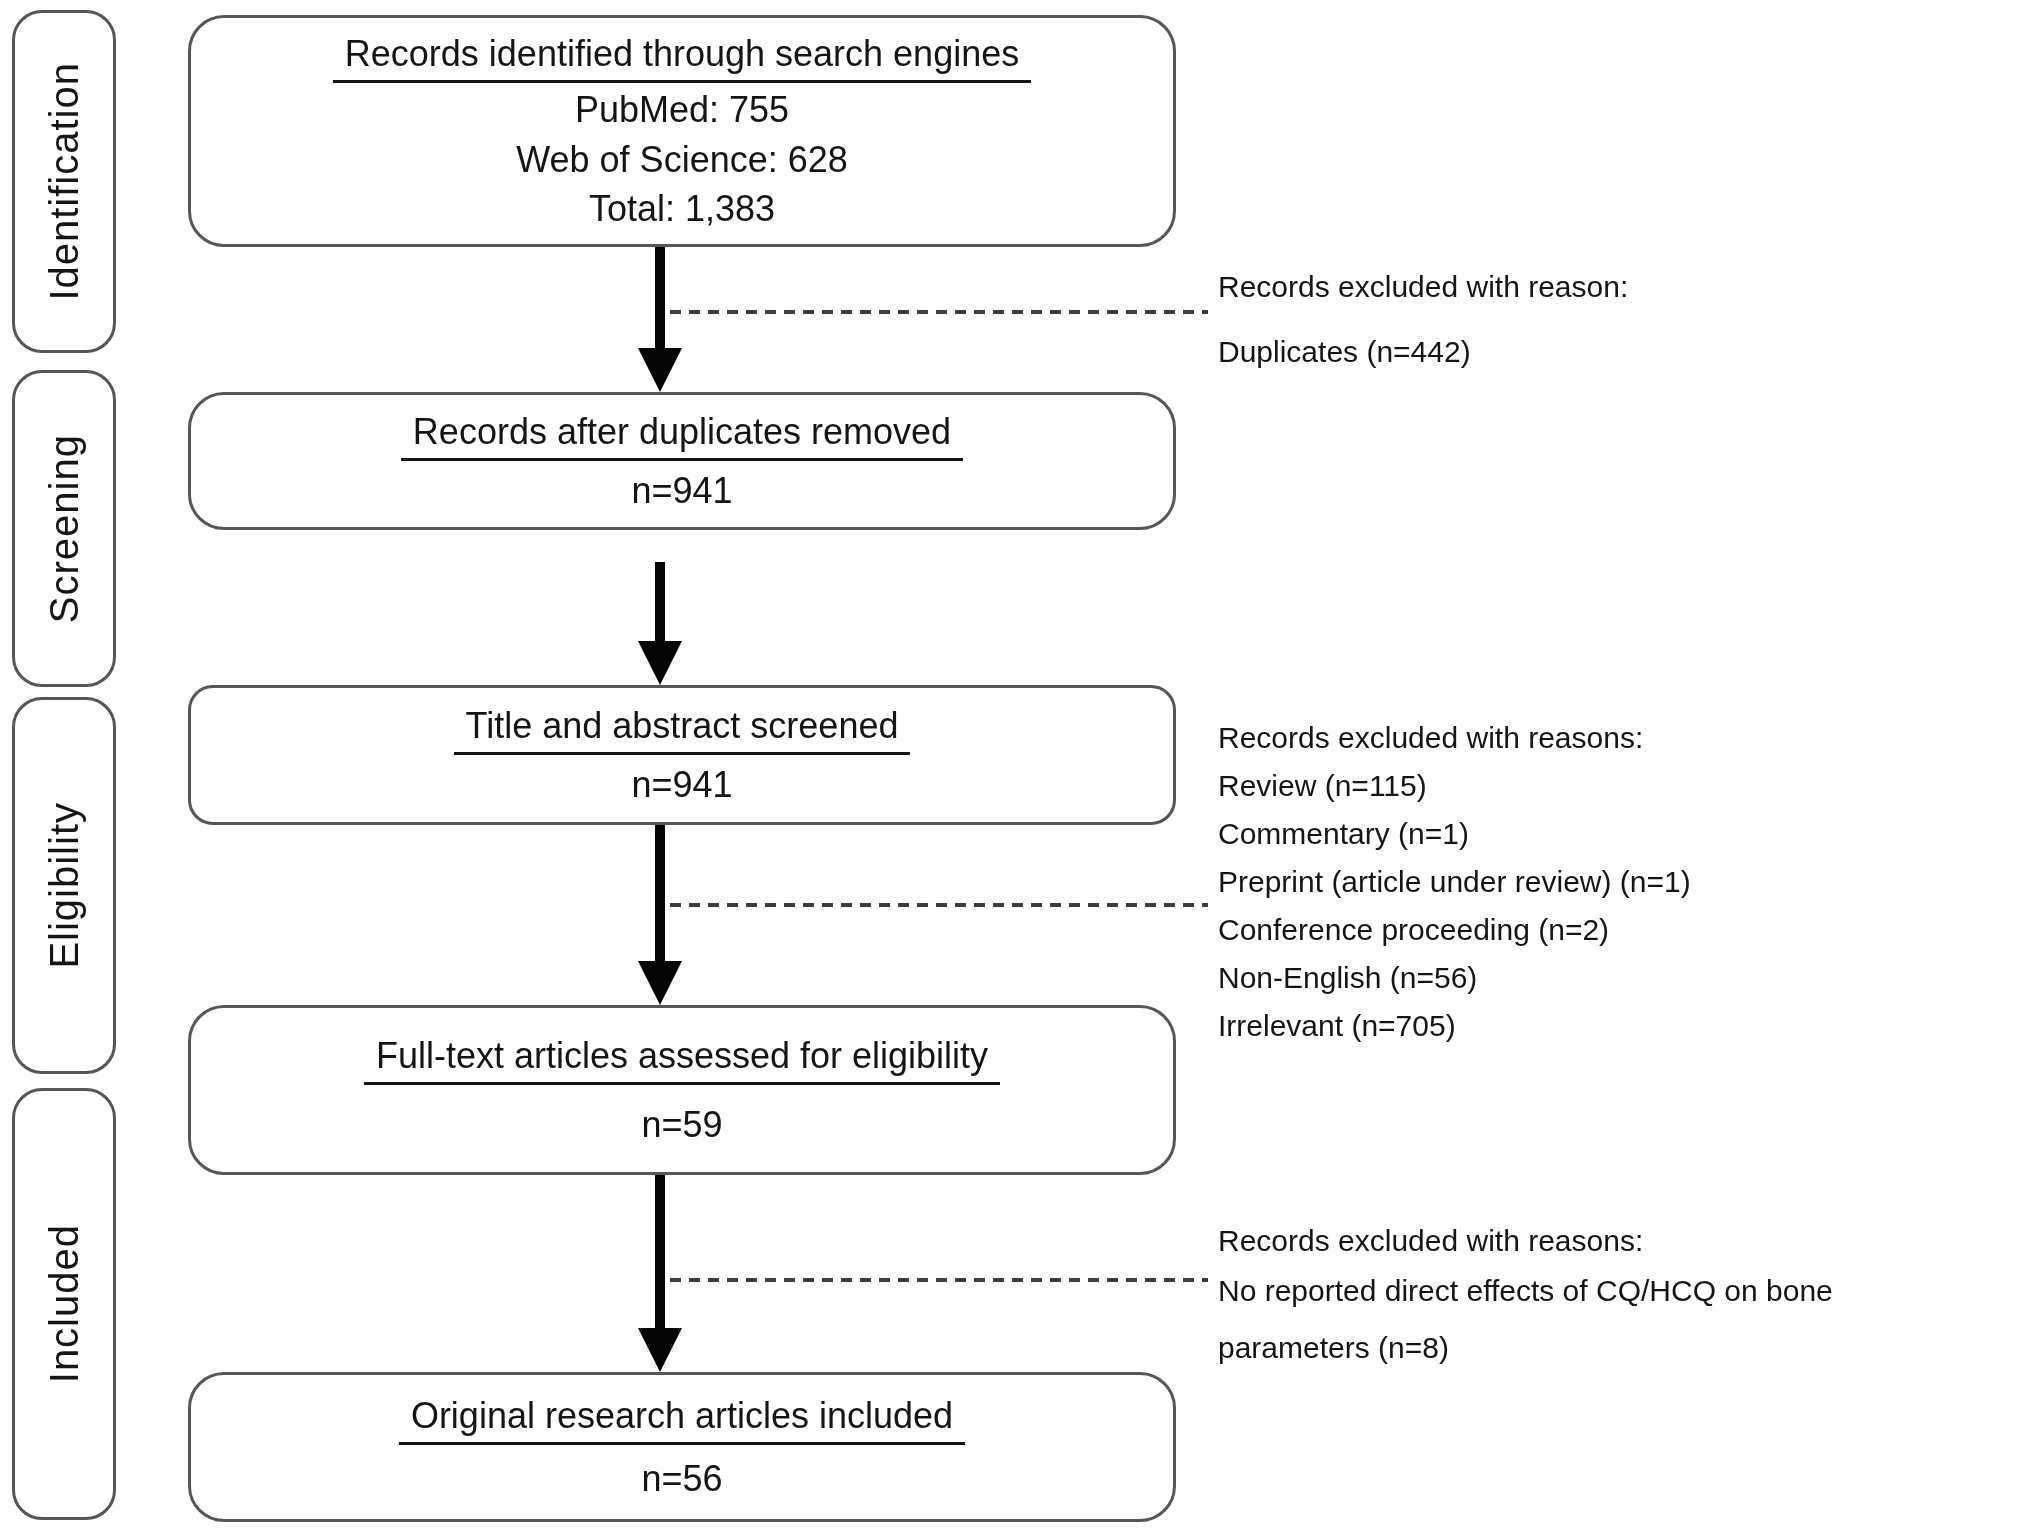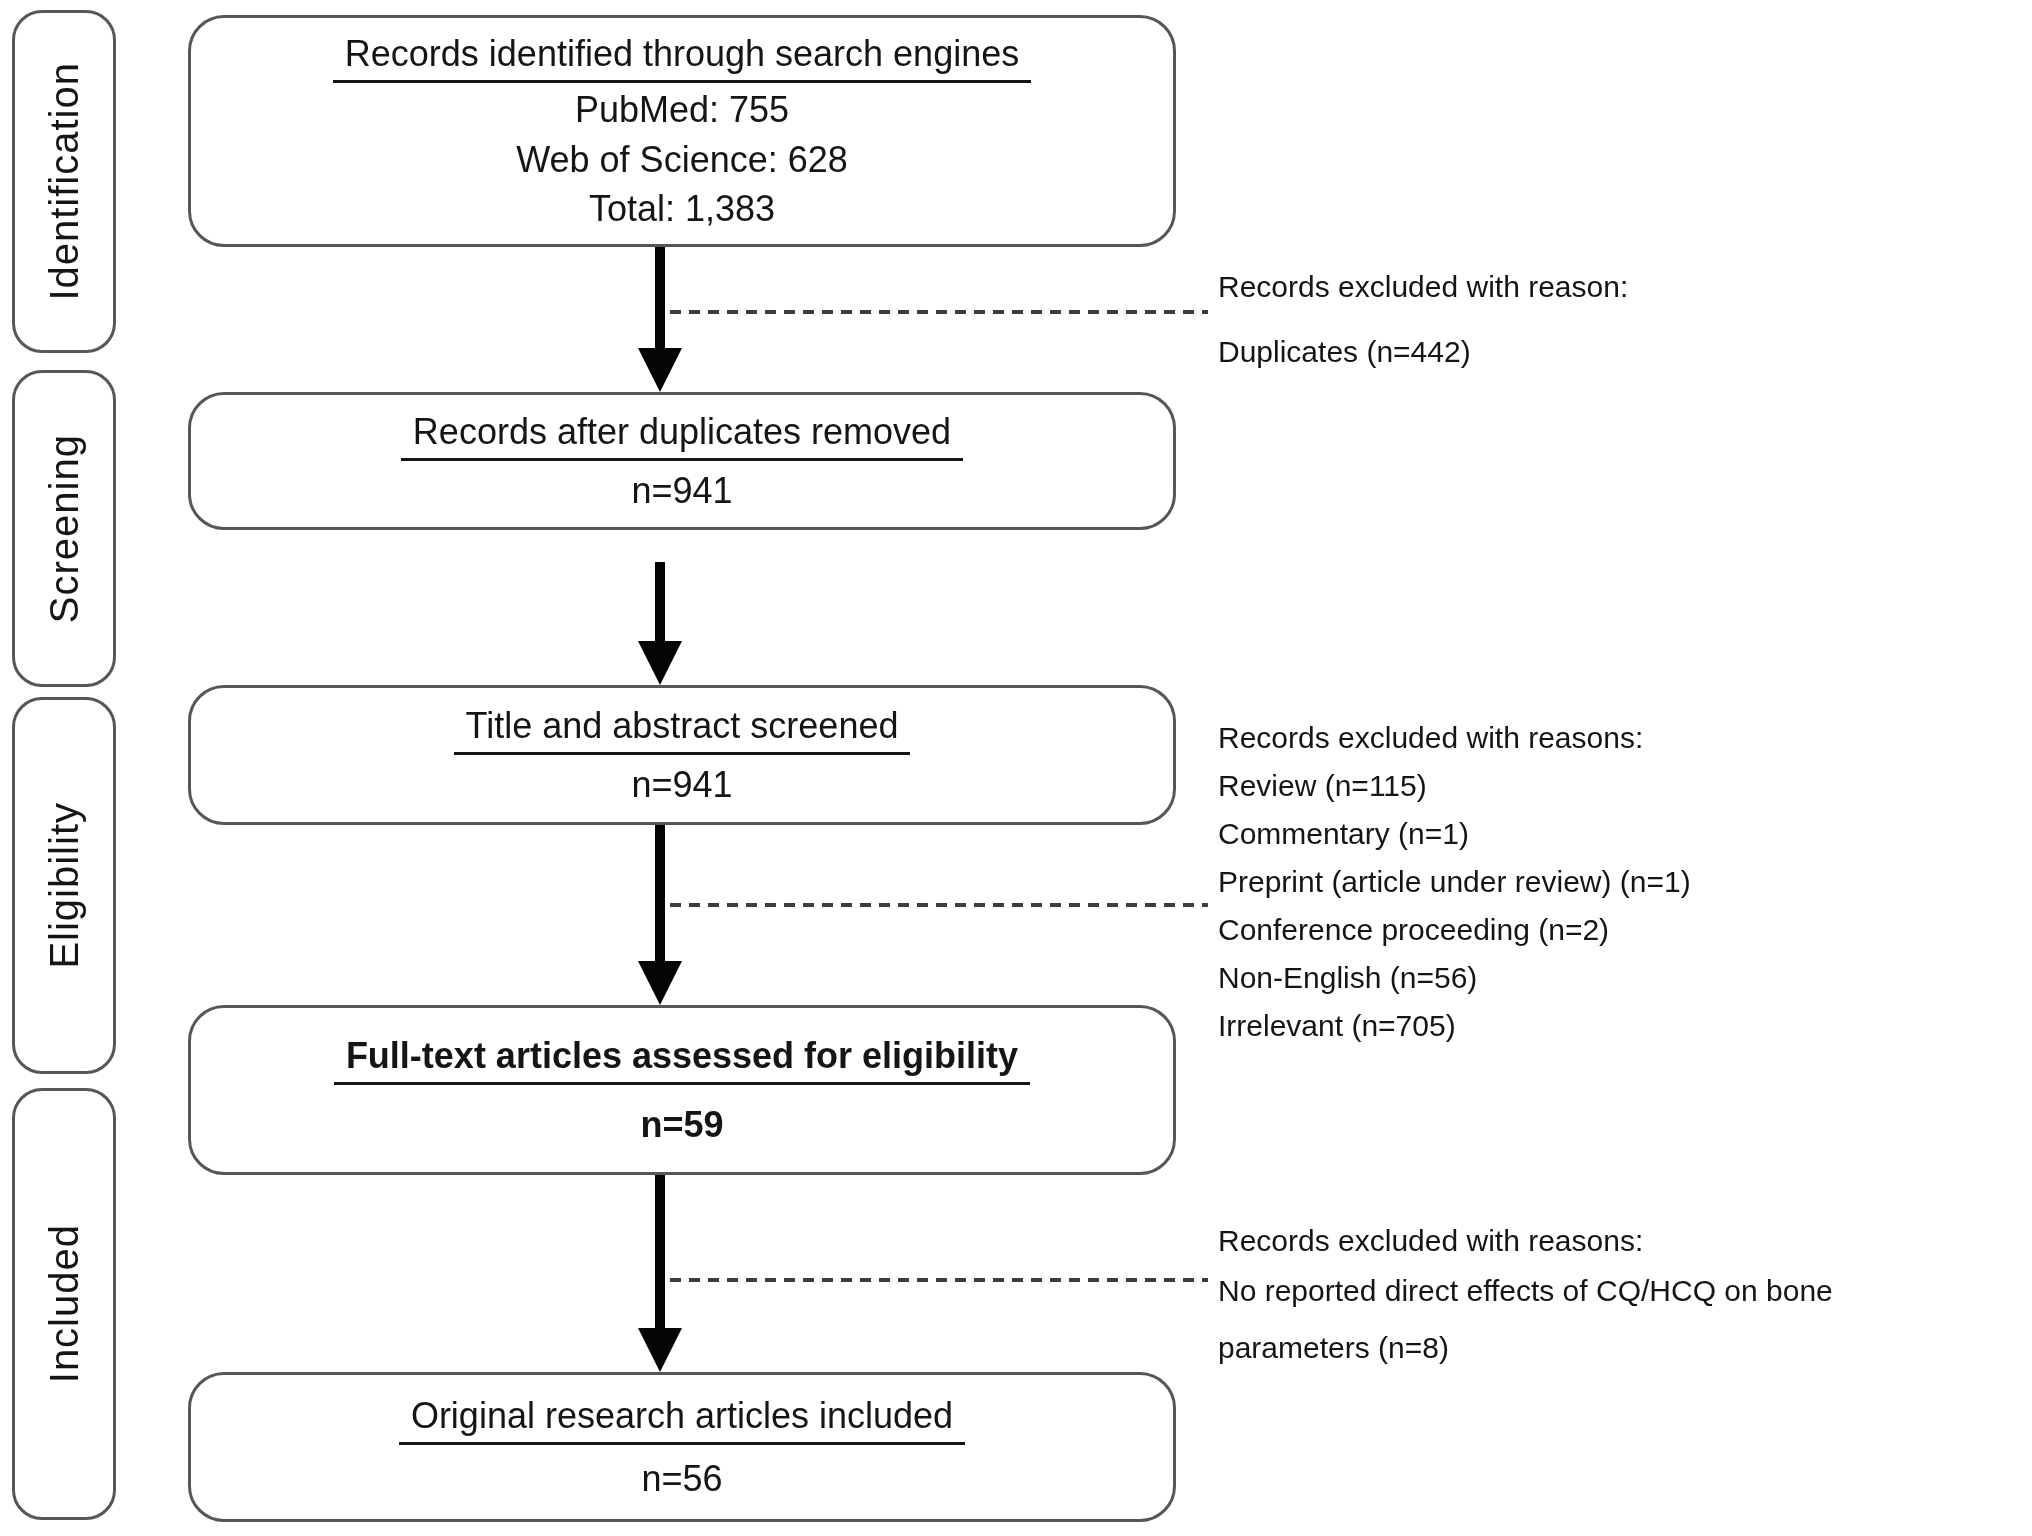--- a/index.html
+++ b/index.html
@@ -36,22 +36,22 @@
   
   .fbox{
     position:absolute;left:188px;width:988px;
     border:3px solid var(--border);border-radius:36px;background:#fff;
     display:flex;flex-direction:column;align-items:center;justify-content:space-evenly;
     text-align:center;font-size:36px;line-height:1.25;
     padding:8px 20px;
   }
   .box1{top:15px;height:232px;}
   .box2{top:392px;height:138px;}
-  .box3{top:685px;height:140px;}
-  .box4{top:1005px;height:170px;font-weight:bold;}
+  .box3{top:685px;height:140px;border-radius:25px;}
+  .box4{top:1005px;height:170px;}
   .box5{top:1372px;height:150px;}
   .underlined{
     display:inline-block;border-bottom:3px solid var(--text);
     padding:0 12px 4px 12px;
   }
 
   
   .arrow{position:absolute;left:638px;width:44px;}
   .arrow-1{top:247px;height:145px;}
   .arrow-2{top:562px;height:123px;}

